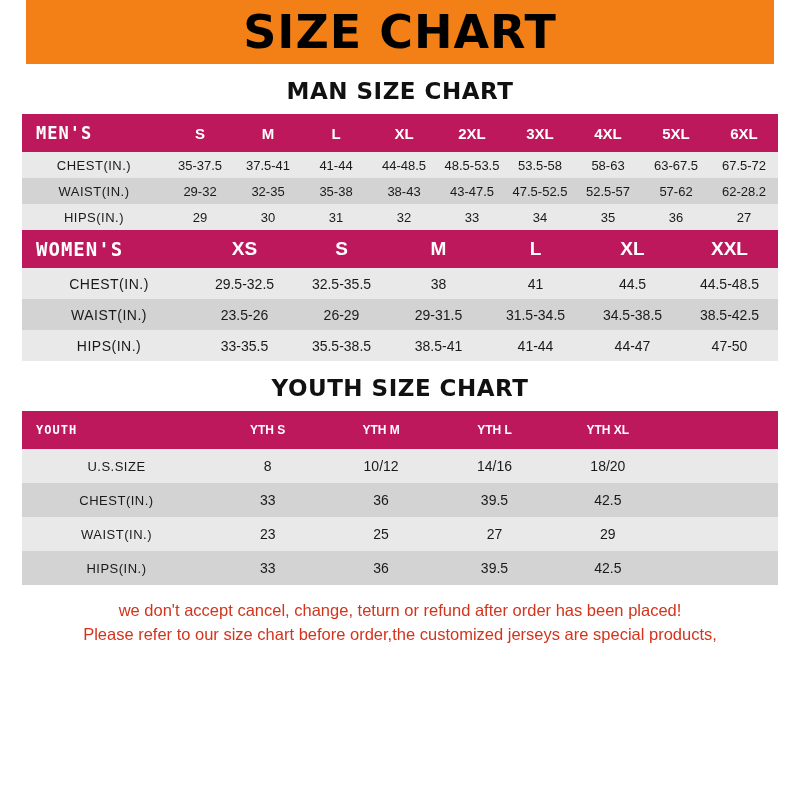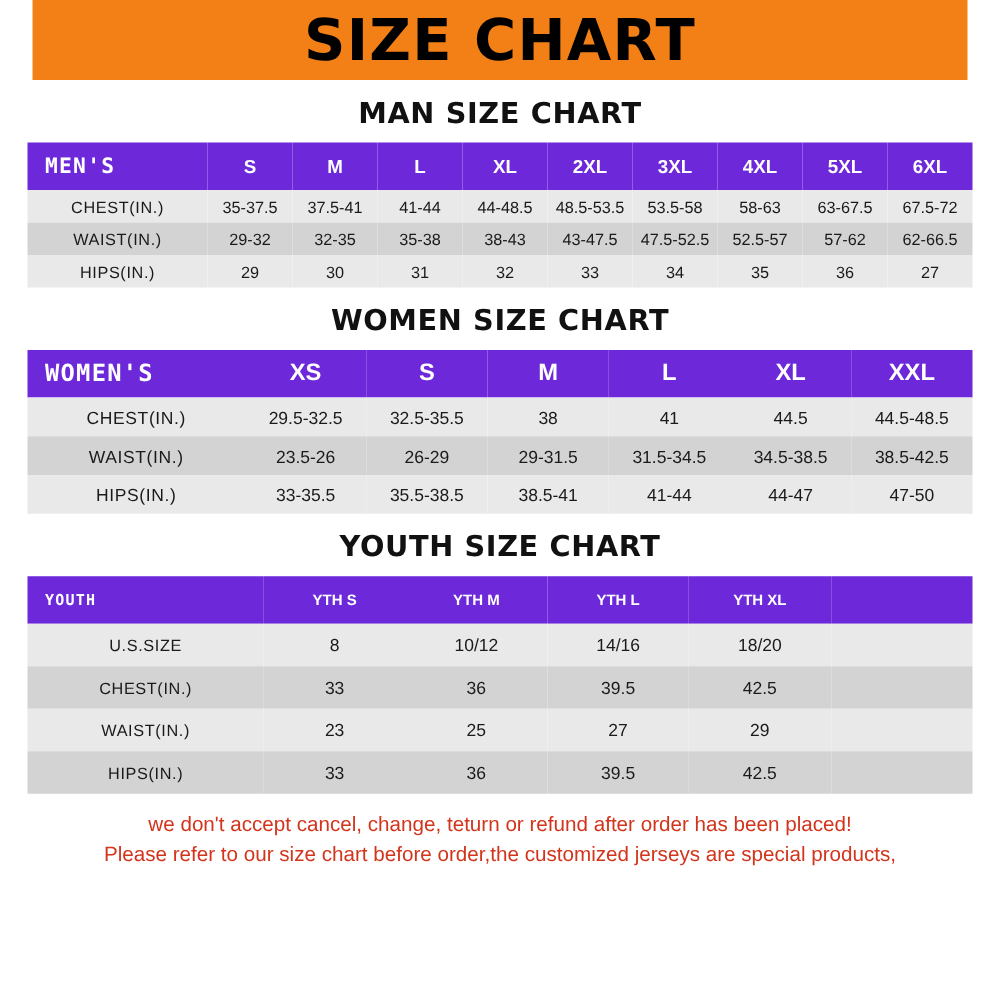--- a/index.html
+++ b/index.html
@@ -67,21 +67,21 @@
   table.size-table td {
     text-align: center;
     font-size: 13px;
     color: #1a1a1a;
     font-family: "Liberation Sans", sans-serif;
     padding: 0;
     height: 26px;
     vertical-align: middle;
   }
   table.size-table thead th {
-    background: #6d28d9;
+    background: #be185d;
     color: #ffffff;
     height: 38px;
     font-size: 15px;
     font-weight: bold;
   }
   table.size-table thead th.label-head {
     font-family: "DejaVu Sans Mono", monospace;
     font-size: 17px;
     letter-spacing: 1px;
     text-align: left;
@@ -164,40 +164,39 @@
         <tr class="dark">
           <td class="rowlabel">WAIST(IN.)</td>
           <td>29-32</td>
           <td>32-35</td>
           <td>35-38</td>
           <td>38-43</td>
           <td>43-47.5</td>
           <td>47.5-52.5</td>
           <td>52.5-57</td>
           <td>57-62</td>
-          <td>62-66.5</td>
+          <td>62-28.2</td>
         </tr>
         <tr class="light">
           <td class="rowlabel">HIPS(IN.)</td>
           <td>29</td>
           <td>30</td>
           <td>31</td>
           <td>32</td>
           <td>33</td>
           <td>34</td>
           <td>35</td>
           <td>36</td>
           <td>27</td>
         </tr>
       </tbody>
     </table>
   </div>
 
   <div class="section women-wrap">
-    <div class="section-title">WOMEN SIZE CHART</div>
     <table class="size-table">
       <thead>
         <tr>
           <th class="label-head women-col0">WOMEN'S</th>
           <th>XS</th>
           <th>S</th>
           <th>M</th>
           <th>L</th>
           <th>XL</th>
           <th>XXL</th>

